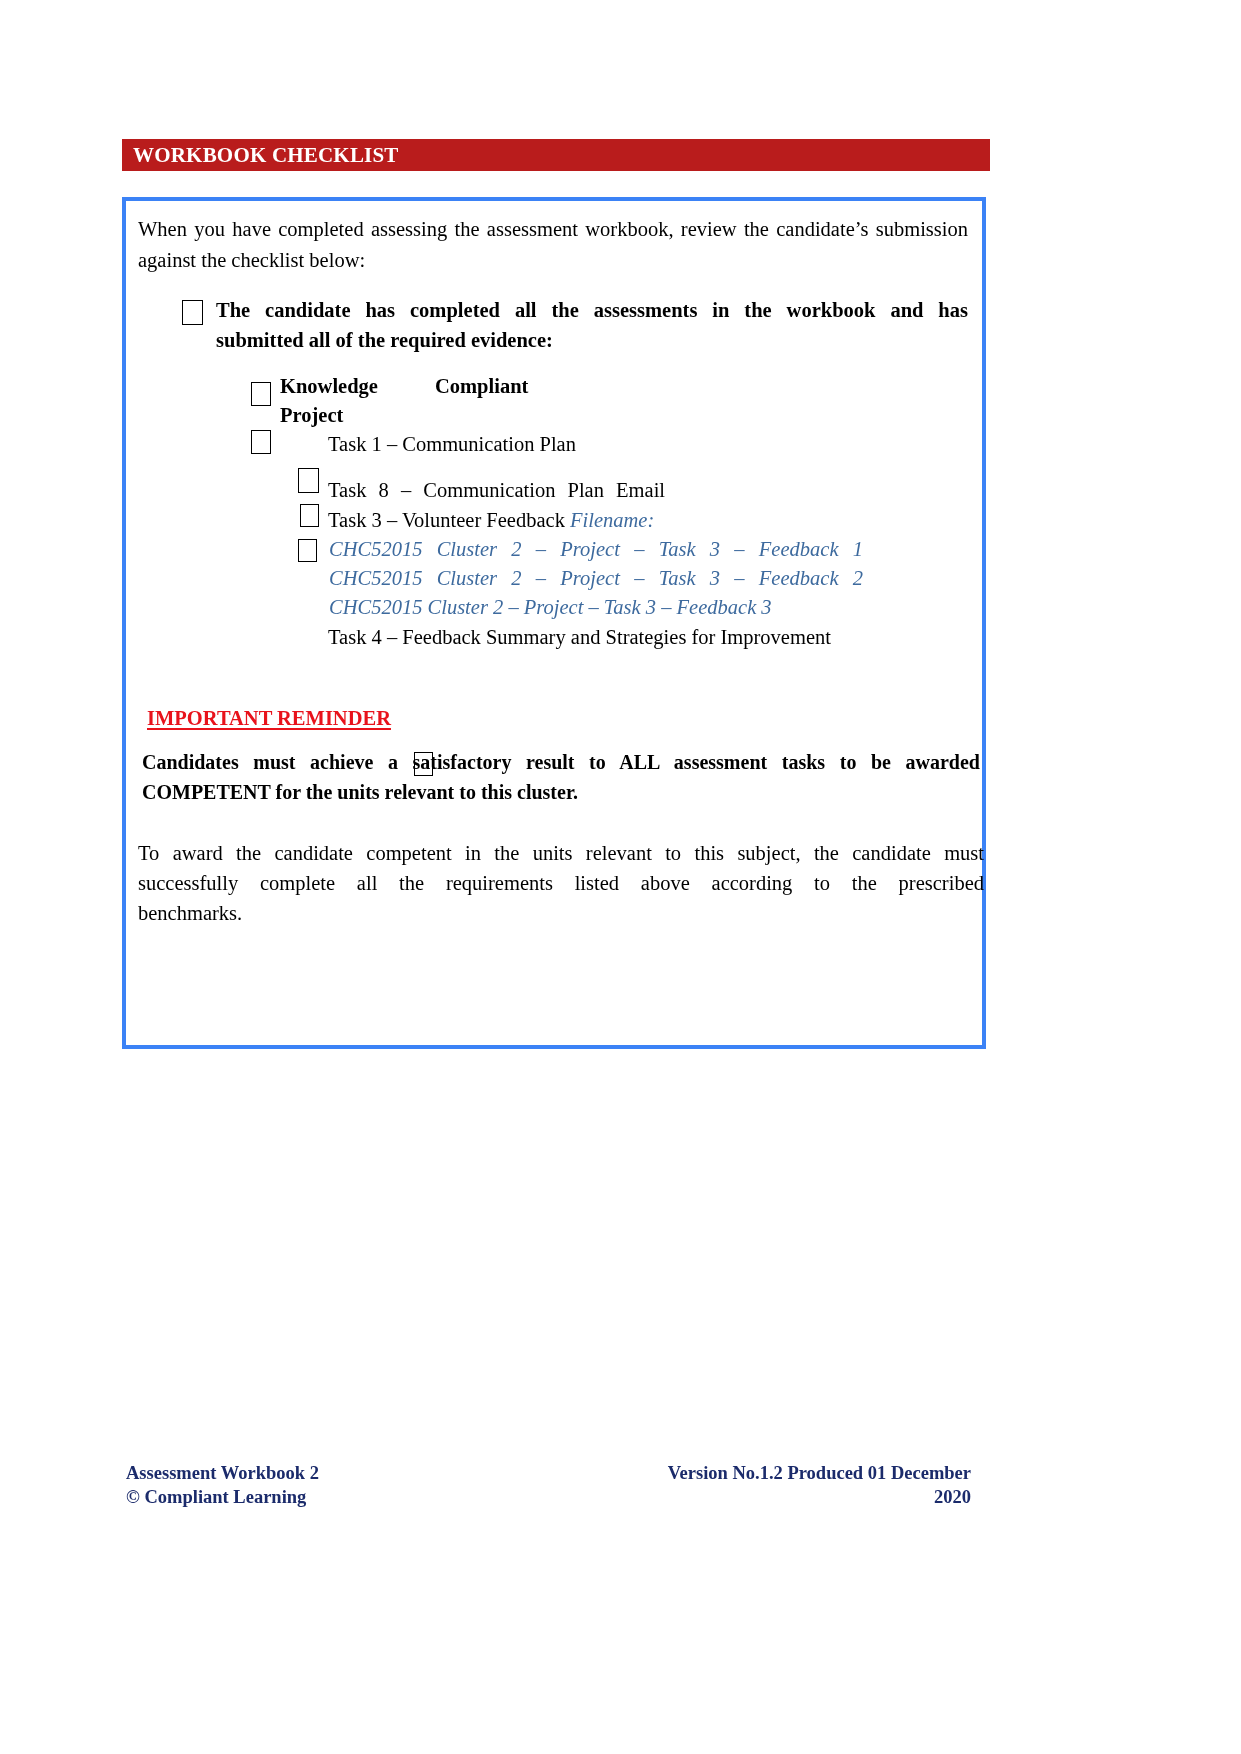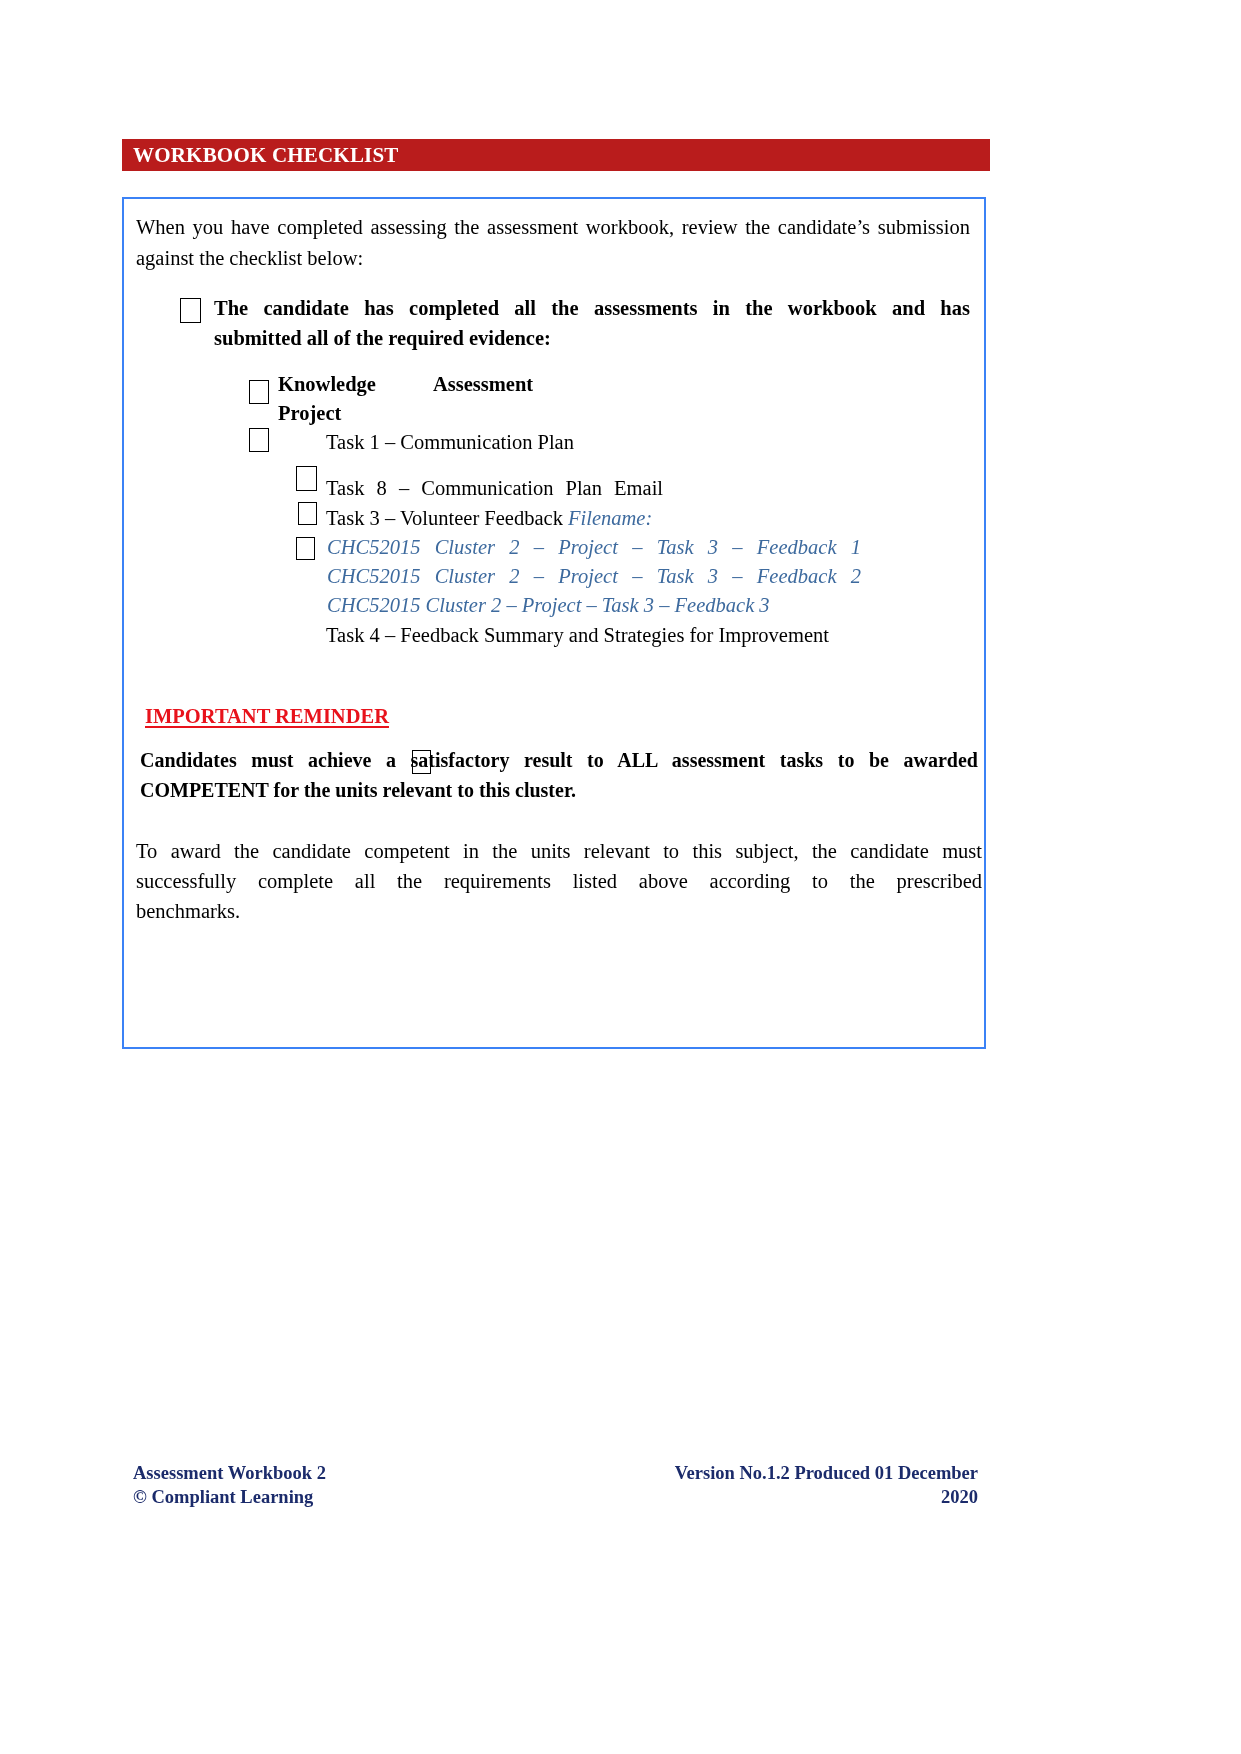--- a/index.html
+++ b/index.html
@@ -43,21 +43,21 @@
     line-height: 1;
   }
 
   
   .content-box {
     position: absolute;
     left: 122px;
     top: 197px;
     width: 864px;
     height: 852px;
-    border: 2px solid #3b82f6;
+    border: 4px solid #3b82f6;
     box-sizing: border-box;
     padding: 13px 4px 0 0;
   }
 
   .inner {
     position: relative;
     padding: 0 10px 0 12px;
   }
 
   p.body-para {
@@ -188,21 +188,21 @@
   }
   .final-para .jl {
     display: block;
     text-align: justify;
     text-align-last: justify;
   }
 
   
   .footer {
     position: absolute;
-    left: 133px;
+    left: 126px;
     top: 1461px;
     width: 845px;
     display: flex;
     justify-content: space-between;
     align-items: flex-start;
     color: #1b2b6b;
     font-weight: bold;
     font-size: 18.5px;
     line-height: 24px;
   }
@@ -228,21 +228,21 @@
         <span class="txt">
           <span class="line1">The candidate has completed all the assessments in the workbook and has</span>
           <span>submitted all of the required evidence:</span>
         </span>
       </div>
 
       <div class="nested">
 
         <span class="box-abs cb cb-md" style="left:113px; top:10px;"></span>
         <div class="row bold-row" style="left:142px; top:0px;">
-          <span>Knowledge</span><span style="display:inline-block;width:57px;"></span><span>Assessment</span>
+          <span>Knowledge</span><span style="display:inline-block;width:57px;"></span><span>Compliant</span>
         </div>
 
         <div class="row bold-row" style="left:142px; top:29px;">Project</div>
 
         <span class="box-abs cb cb-md" style="left:113px; top:58px;"></span>
         <div class="row" style="left:190px; top:58px;">Task 1 – Communication Plan</div>
 
         <span class="box-abs cb cb-lg" style="left:160px; top:96px;"></span>
         <div class="row sp-2" style="left:190px; top:104px;">Task 8 – Communication Plan Email</div>
 

